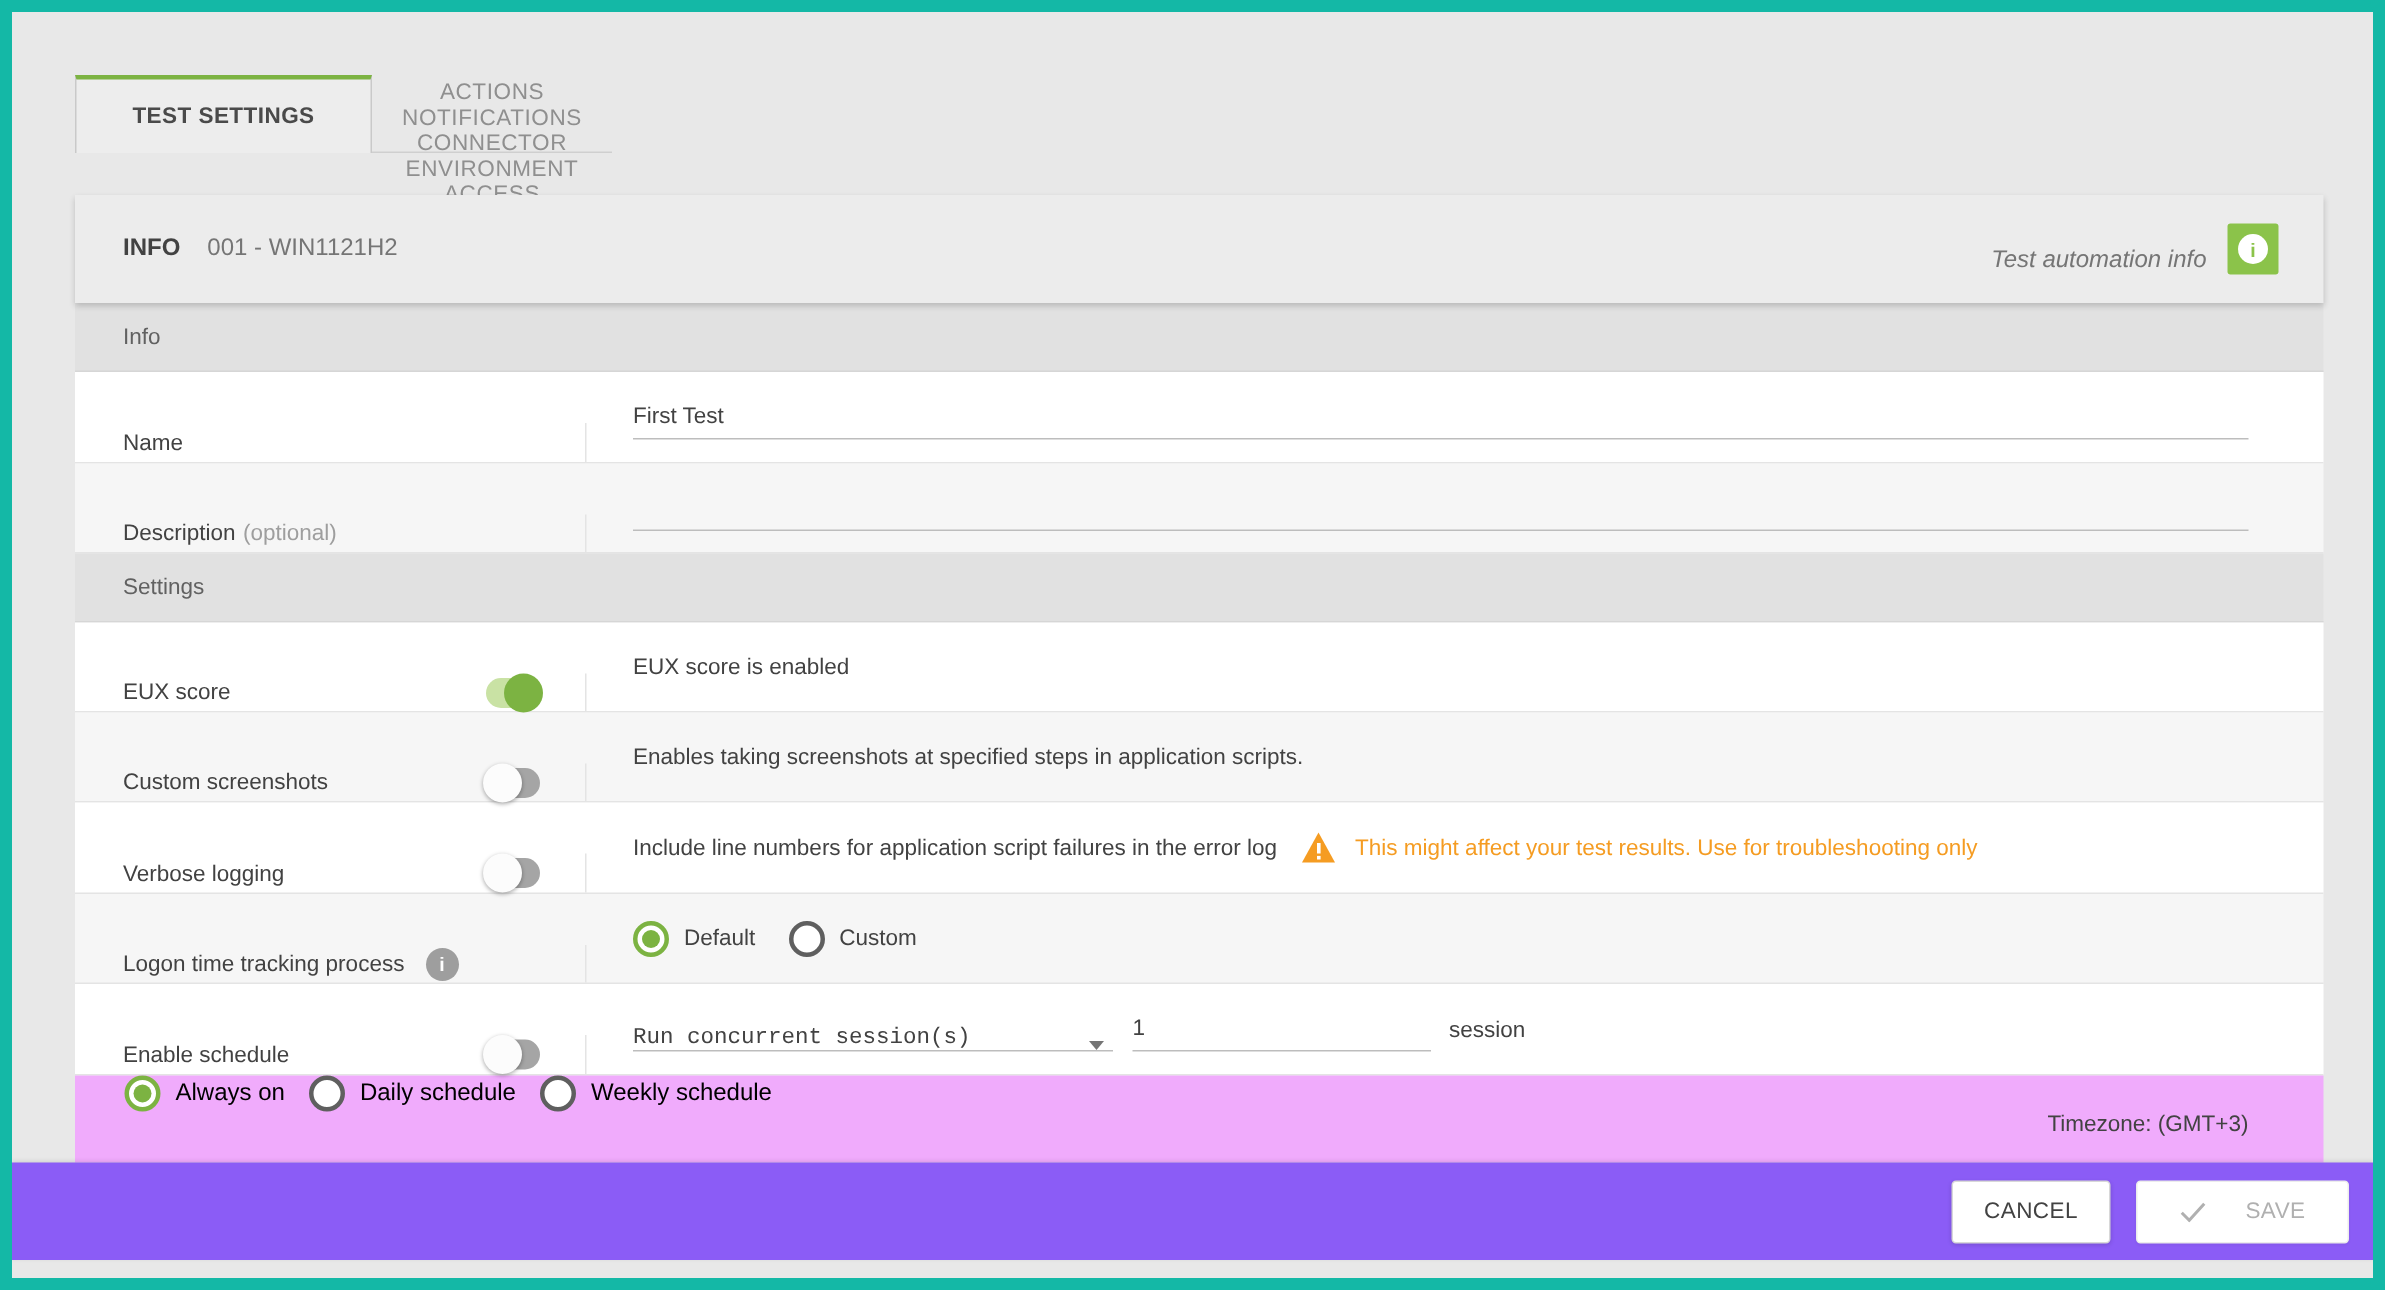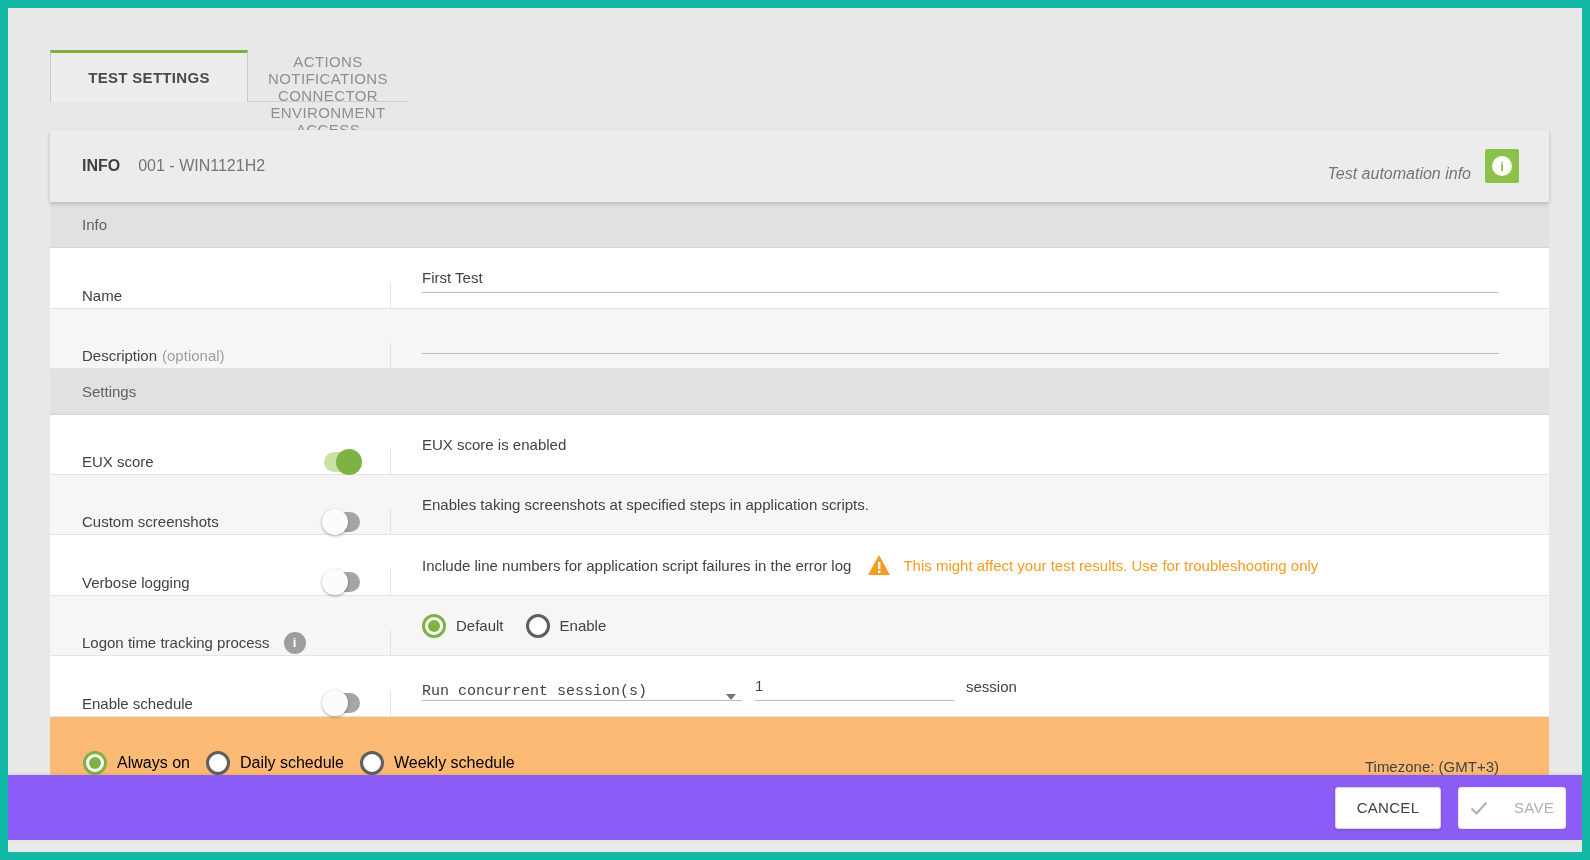--- a/index.html
+++ b/index.html
@@ -117,21 +117,21 @@
   }
   .caret-down {
     margin-left:auto; margin-right:6px;
     width:0; height:0; border-left:5px solid transparent;
     border-right:5px solid transparent; border-top:6px solid #757575;
   }
   .count-input { flex:0 0 182px; margin-left:13px; }
   .unit-label { margin-left:12px; }
 
   
-  .schedule-row { display:flex; align-items:flex-end; background:#fdba74; height:59px; padding:0 50px 0 33px; border-bottom:1px solid #e4e4e4; }
+  .schedule-row { display:flex; align-items:flex-start; background:#f0abfc; height:59px; padding:0 50px 0 33px; border-bottom:1px solid #e4e4e4;flex-direction:column; }
   .schedule-row .radio-group { gap:16px; }
   .timezone { margin-left:auto; font-size:15px; color:#424242; }
 
   .cut-section { height:11px; background:#e1e1e1; }
 
   
   .footer {
     position:absolute; left:0; right:0; bottom:12px; height:65px;
     background:#8b5cf6; box-shadow:0 -1px 3px rgba(0,0,0,.10);
     display:flex; align-items:center; justify-content:flex-end;
@@ -140,21 +140,21 @@
   .btn {
     height:42px; border-radius:3px; font-family:"Liberation Sans", sans-serif;
     font-size:15px; letter-spacing:.3px; cursor:pointer;
     display:flex; align-items:center; justify-content:center;
   }
   .btn-cancel {
     width:106px; background:#fff; border:1px solid #d8d8d8;
     color:#424242; box-shadow:0 1px 3px rgba(0,0,0,.14);
   }
   .btn-save {
-    width:108px; background:#fff; border:1px solid #ececec;
+    width:142px; background:#fff; border:1px solid #ececec;
     color:#b0b0b0; gap:26px; box-shadow:0 1px 2px rgba(0,0,0,.06);
   }
   .check-icon { width:18px; height:14px; }
 
   .row-height-60 { height:60px; }
   .row-height-61 { height:61px; }
 </style>
 </head>
 <body>
 
@@ -256,21 +256,21 @@
           <span class="radio-option">
             <span class="radio selected">
                 <span class="dot"></span>
               </span>
             <span>Default</span>
           </span>
           <span class="radio-option">
             <span class="radio">
                 <span class="dot"></span>
               </span>
-            <span>Enable</span>
+            <span>Custom</span>
           </span>
         </span>
       </div>
     </div>
 
     <div class="row row-height-61">
       <div class="row-label">
         <span>Enable schedule</span>
         <span class="toggle off">
           <span class="track"></span>

